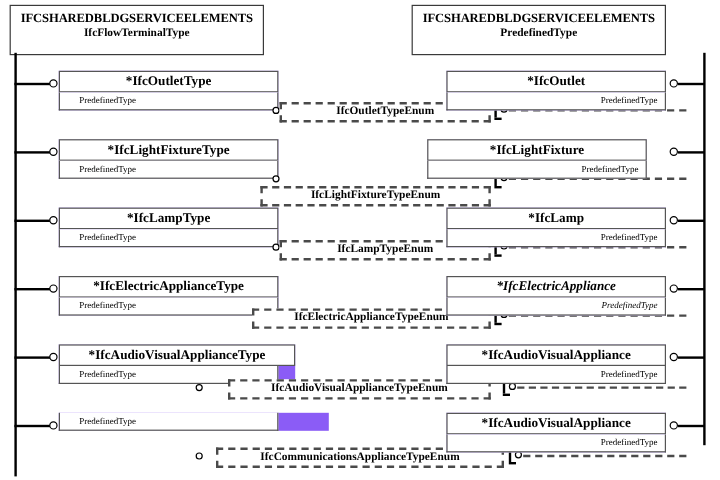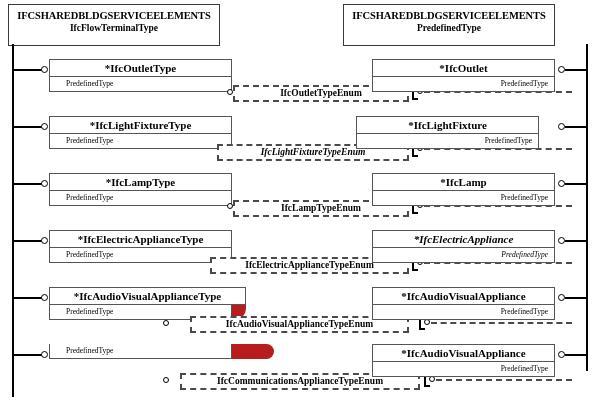--- a/index.html
+++ b/index.html
@@ -27,22 +27,21 @@
     display:block;color:#000;
   }
   .schema-box .schema-sub{
     font-weight:bold;font-size:9.5px;display:block;color:#000;
   }
 
   
   .entity{
     position:absolute;
     box-sizing:border-box;
-    background:#b91c1c;
-    border-radius:12px;
+    background:#8b5cf6;
   }
   .entity .ent-title{
     border:1px solid #555;
     box-sizing:border-box;
     height:18px;line-height:17px;
     text-align:center;
     font-weight:bold;font-size:11px;
     color:#000;background:#fff;
     white-space:nowrap;overflow:hidden;
   }
@@ -151,21 +150,21 @@
   <div class="branch" style="left:565px;top:69px;width:22px;"></div>
   <div class="circle" style="left:558px;top:66px;"></div>
 
   <div class="branch" style="left:12px;top:126px;width:30px;"></div>
   <div class="circle" style="left:41px;top:123px;"></div>
   <div class="entity" style="left:49px;top:116px;width:183px;">
     <div class="ent-title">*IfcLightFixtureType</div>
     <div class="ent-attr">PredefinedType</div>
   </div>
   <div class="dcircle" style="left:227px;top:146px;"></div>
-  <div class="enum-box" style="left:217px;top:144px;width:192px;font-style:italic;">IfcLightFixtureTypeEnum</div>
+  <div class="enum-box" style="left:217px;top:155px;width:192px;">IfcLightFixtureTypeEnum</div>
   <div class="hookv" style="left:412px;top:141px;height:14px;"></div>
   <div class="hookh" style="left:406px;top:141px;width:12px;"></div>
   <div class="hookh" style="left:412px;top:155px;width:6px;"></div>
   <div class="dcircle" style="left:417px;top:145px;"></div>
   <div class="dashline" style="left:424px;top:148px;width:148px;"></div>
   <div class="entity" style="left:356px;top:116px;width:183px;">
     <div class="ent-title">*IfcLightFixture</div>
     <div class="ent-attr" style="text-align:right;padding-right:6px;padding-left:0;">PredefinedType</div>
   </div>
   <div class="branch" style="left:565px;top:126px;width:22px;"></div>

